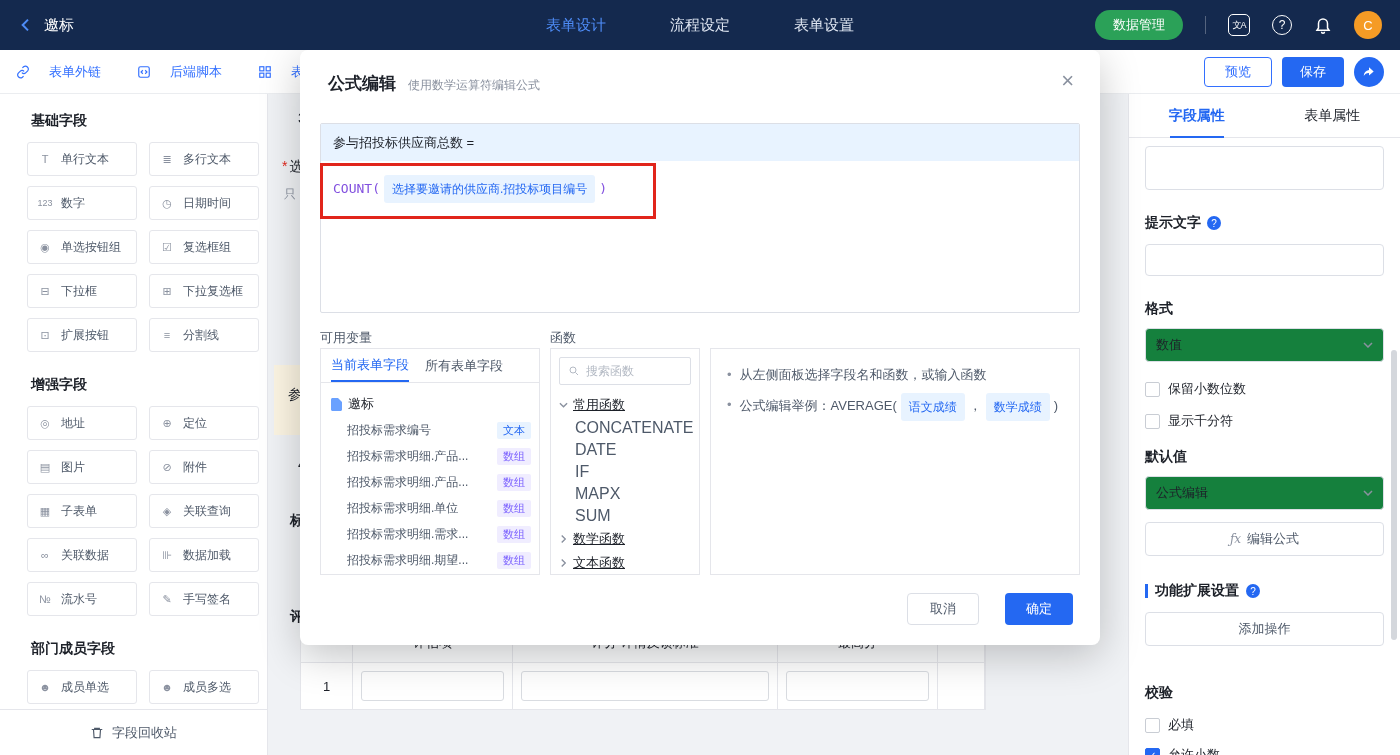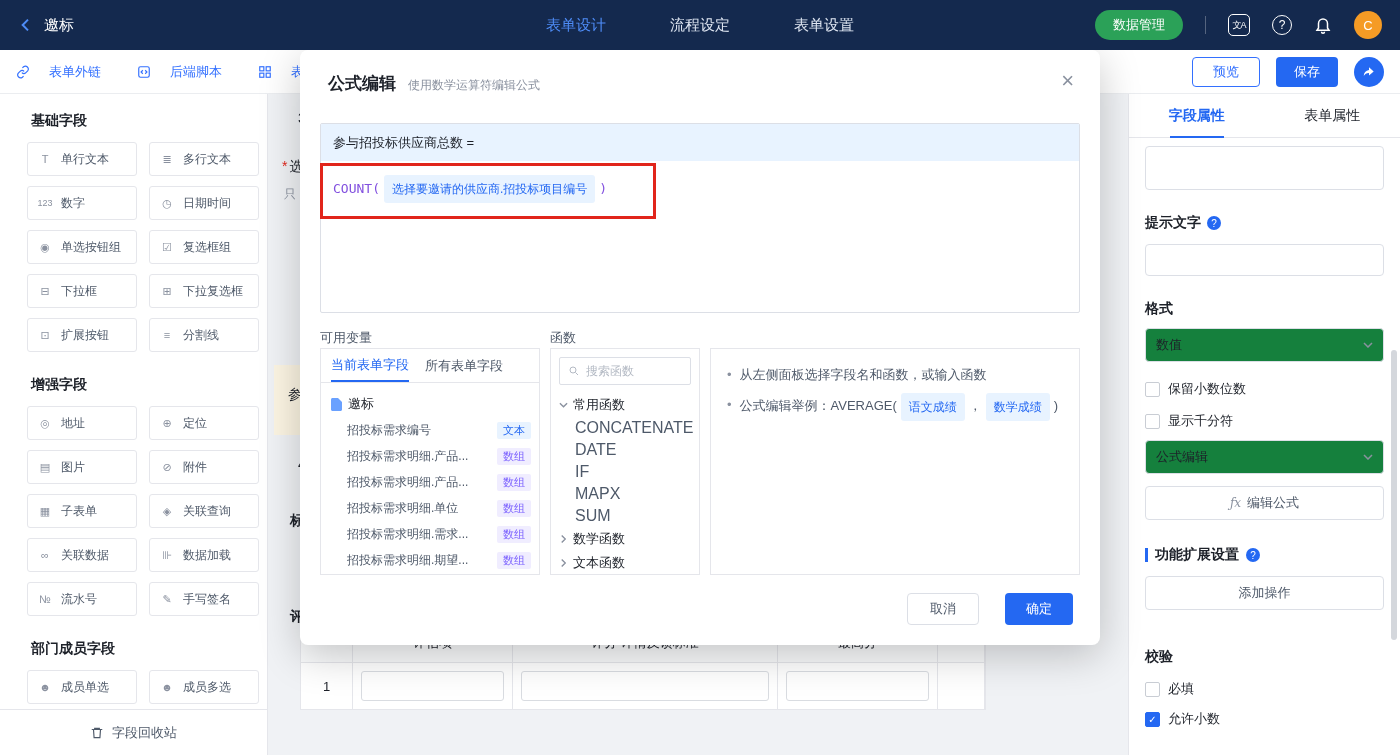--- a/index.html
+++ b/index.html
@@ -22,21 +22,21 @@
   .pill-btn { background:#2ba158; color:#fff; font-size:13px; padding:0 18px; height:30px; border-radius:16px; border:none; }
   .tb-divider { width:1px; height:18px; background:rgba(255,255,255,.28); }
   .icon-translate { width:22px; height:22px; border:1.5px solid #fff; border-radius:5px; display:flex; align-items:center; justify-content:center; font-size:9px; letter-spacing:-1px; }
   .icon-help { width:20px; height:20px; border:1.5px solid #fff; border-radius:50%; display:flex; align-items:center; justify-content:center; font-size:12px; }
   .avatar { width:28px; height:28px; border-radius:50%; background:#f59b25; display:flex; align-items:center; justify-content:center; font-size:13px; color:#fff; }
 
   
   .toolbar { position:absolute; top:50px; left:0; right:0; height:44px; background:#fff; border-bottom:1px solid #ebedf0; display:flex; align-items:center; padding:0 16px; z-index:1; }
   .tb-links { display:flex; gap:36px; }
   .tb-link { display:flex; align-items:center; gap:19px; color:#3370ff; font-size:13px; white-space:nowrap; }
-  .tb-actions { margin-left:auto; display:flex; align-items:center; gap:16px; }
+  .tb-actions { margin-left:auto; display:flex; align-items:center; gap:10px; }
   .btn-outline { height:30px; padding:0 20px; border:1px solid #3370ff; color:#3370ff; background:#fff; border-radius:4px; font-size:13px; }
   .btn-primary { height:30px; padding:0 18px; background:#2468f2; color:#fff; border:none; border-radius:4px; font-size:13px; }
   .share-btn { width:30px; height:30px; border-radius:50%; background:#2468f2; border:none; display:flex; align-items:center; justify-content:center; }
 
   
   .sidebar { position:absolute; top:94px; left:0; bottom:0; width:268px; background:#fff; border-right:1px solid #e5e6eb; padding:18px 27px 60px; overflow:hidden; z-index:5; }
   .sec-title { font-size:14px; font-weight:bold; color:#1d2129; margin:24px 4px 12px; }
   .sec-title.first { margin-top:0; }
   .field-grid { display:grid; grid-template-columns:110px 110px; gap:10px 12px; }
   .field-btn { height:34px; border:1px solid #e5e6eb; border-radius:3px; background:#fff; display:flex; align-items:center; padding:0 8px; gap:7px; }
@@ -100,21 +100,21 @@
   .vars-tab.active { color:#2468f2; border-bottom:2px solid #2468f2; }
   .vars-list { padding:8px 0; }
   .vars-root { display:flex; align-items:center; gap:6px; padding:3px 10px; font-size:13px; color:#1d2129; height:26px; }
   .var-item { display:flex; align-items:center; justify-content:space-between; padding:0 8px 0 26px; height:26px; }
   .var-name { font-size:12px; color:#4e5969; max-width:128px; overflow:hidden; text-overflow:ellipsis; white-space:nowrap; }
   .var-tag { font-size:11px; padding:1px 6px; border-radius:2px; flex:none; }
   .var-tag.text { color:#2468f2; background:#e8f3ff; }
   .var-tag.array { color:#7b61ff; background:#f0edff; }
   .fns-panel { position:absolute; left:250px; top:298px; width:150px; height:227px; border:1px solid #e5e6eb; overflow:hidden; }
   .fns-search { margin:8px; height:28px; border:1px solid #dcdfe6; border-radius:2px; display:flex; align-items:center; padding:0 8px; gap:6px; color:#b4bac4; font-size:12px; }
-  .fn-group { display:flex; align-items:center; gap:5px; padding:0 8px; height:24px; font-size:13px; color:#1d2129; }
+  .fn-group { display:flex; align-items:center; gap:5px; padding:0 8px; height:24px; font-size:13px; color:#1d2129;text-decoration:underline; }
   .chev { display:inline-flex; }
   .chev.right { transform:rotate(-90deg); }
   .fn-item { padding:0 8px 0 24px; height:22px; display:flex; align-items:center; font-size:16px; color:#4e5969; }
   .help-panel { position:absolute; left:410px; top:298px; width:370px; height:227px; border:1px solid #e5e6eb; padding:14px 16px; }
   .help-row { display:flex; gap:8px; font-size:13px; color:#4e5969; line-height:24px; margin-bottom:6px; }
   .bullet { color:#8a919f; }
   .modal-footer { position:absolute; bottom:20px; right:27px; display:flex; gap:26px; }
   .btn-cancel { width:72px; height:32px; border:1px solid #dcdfe6; border-radius:4px; background:#fff; color:#4e5969; font-size:13px; }
   .btn-confirm { width:68px; height:32px; background:#2468f2; border:none; border-radius:4px; color:#fff; font-size:13px; }
 </style>
@@ -366,20 +366,21 @@
 
       <div class="cb-row mt18" data-interactable="true">
         <span class="cb" data-interactable="true"></span>
         <span data-interactable="false">保留小数位数</span>
       </div>
       <div class="cb-row mt14" data-interactable="true">
         <span class="cb" data-interactable="true"></span>
         <span data-interactable="false">显示千分符</span>
       </div>
 
+      <div class="p-label mt18" data-interactable="false">默认值</div>
       <div class="p-select" data-interactable="true">
         <span data-interactable="false">公式编辑</span>
         <span class="chev" data-interactable="false">
             <svg width="10" height="6" viewBox="0 0 10 6" fill="none" stroke="#8a919f" stroke-width="1.5">
               <path d="M1 1l4 4 4-4"></path>
             </svg>
           </span>
       </div>
       <button class="p-btn" data-interactable="true">
         <span class="fx" data-interactable="false">ƒx</span>

